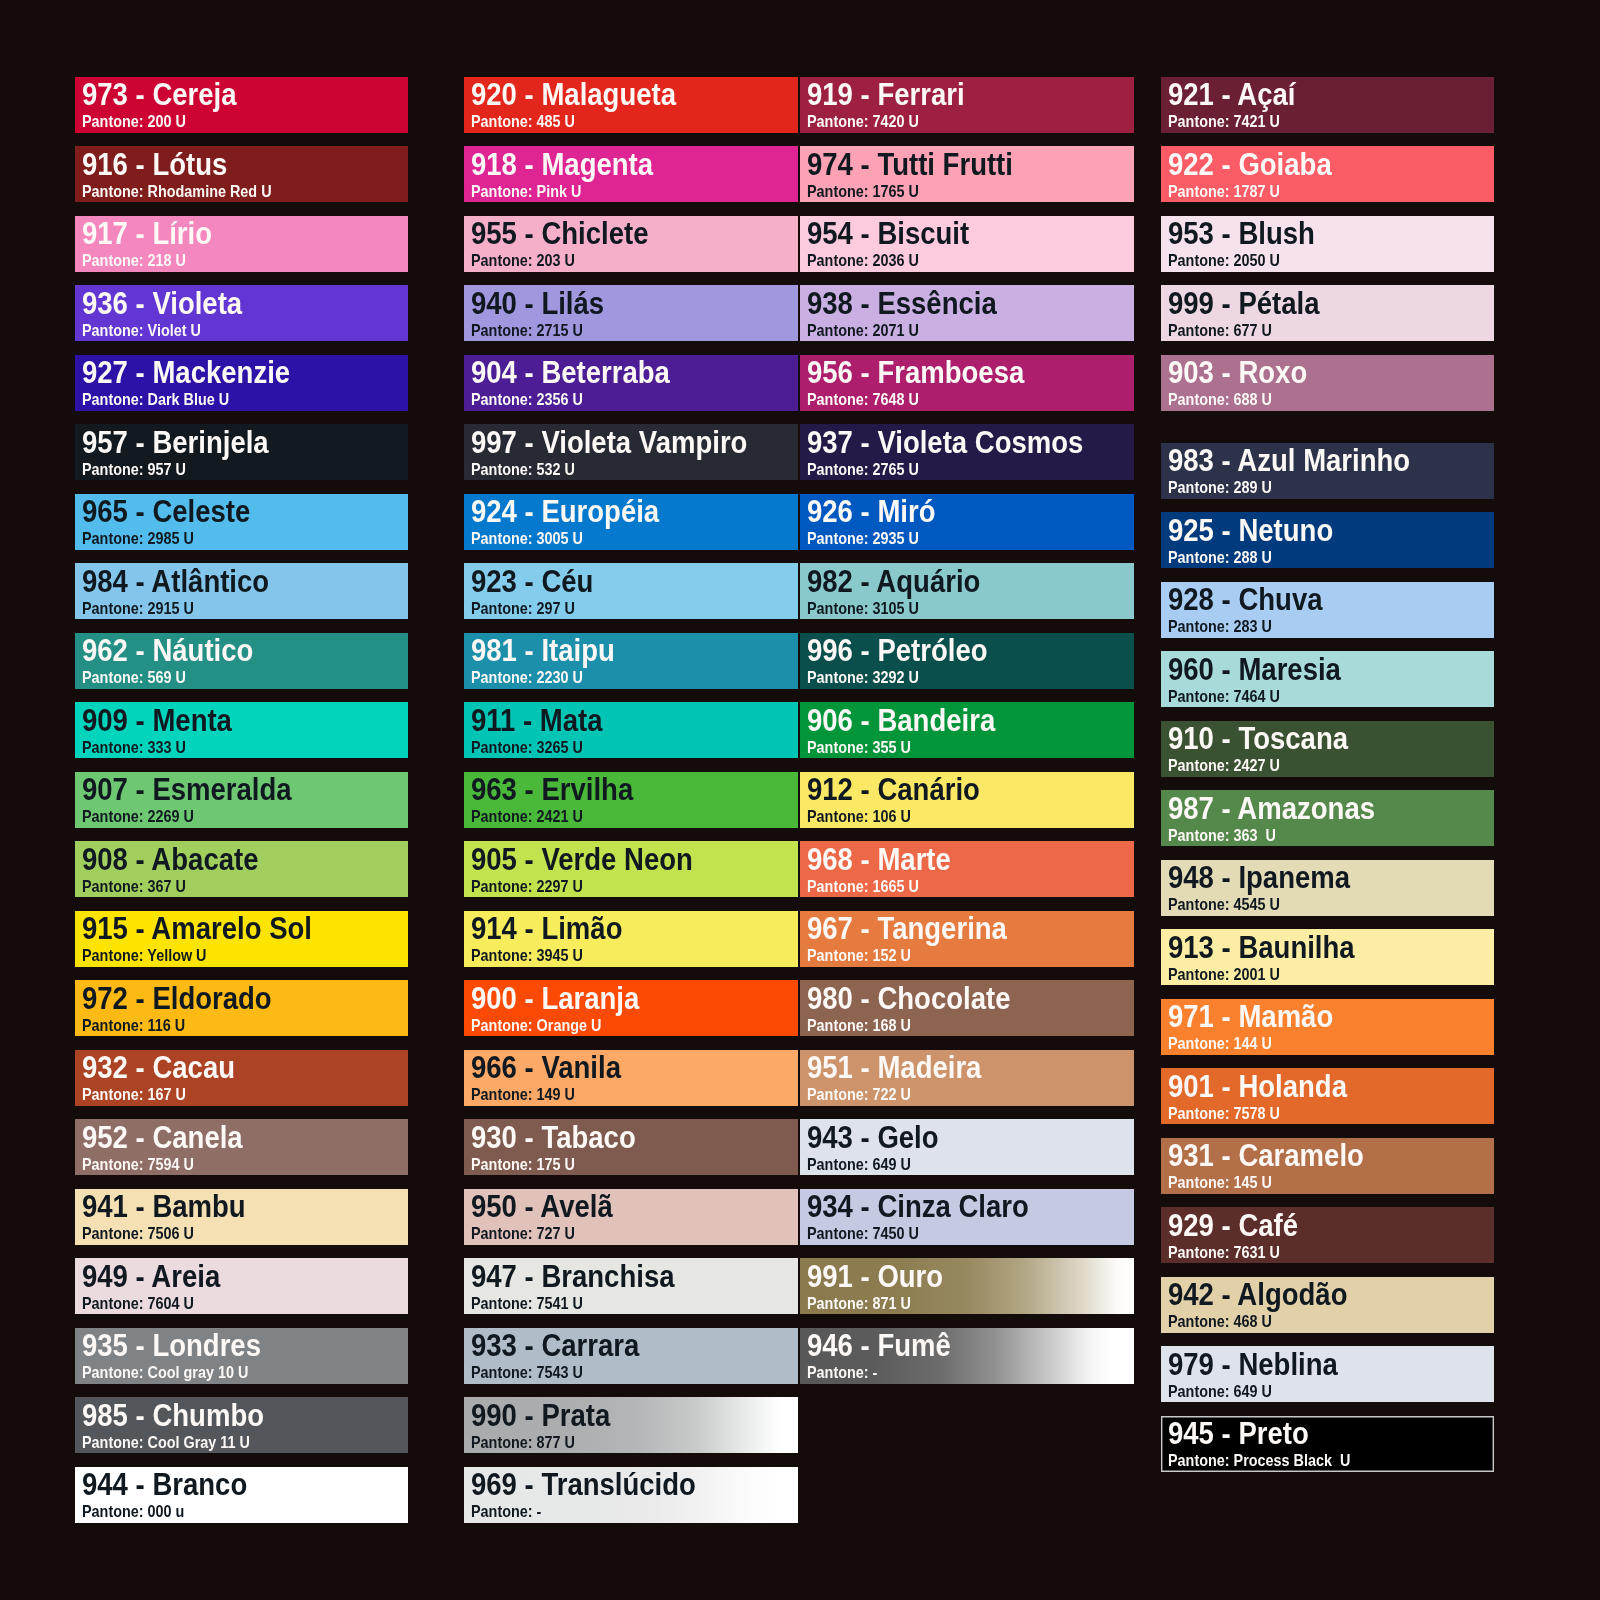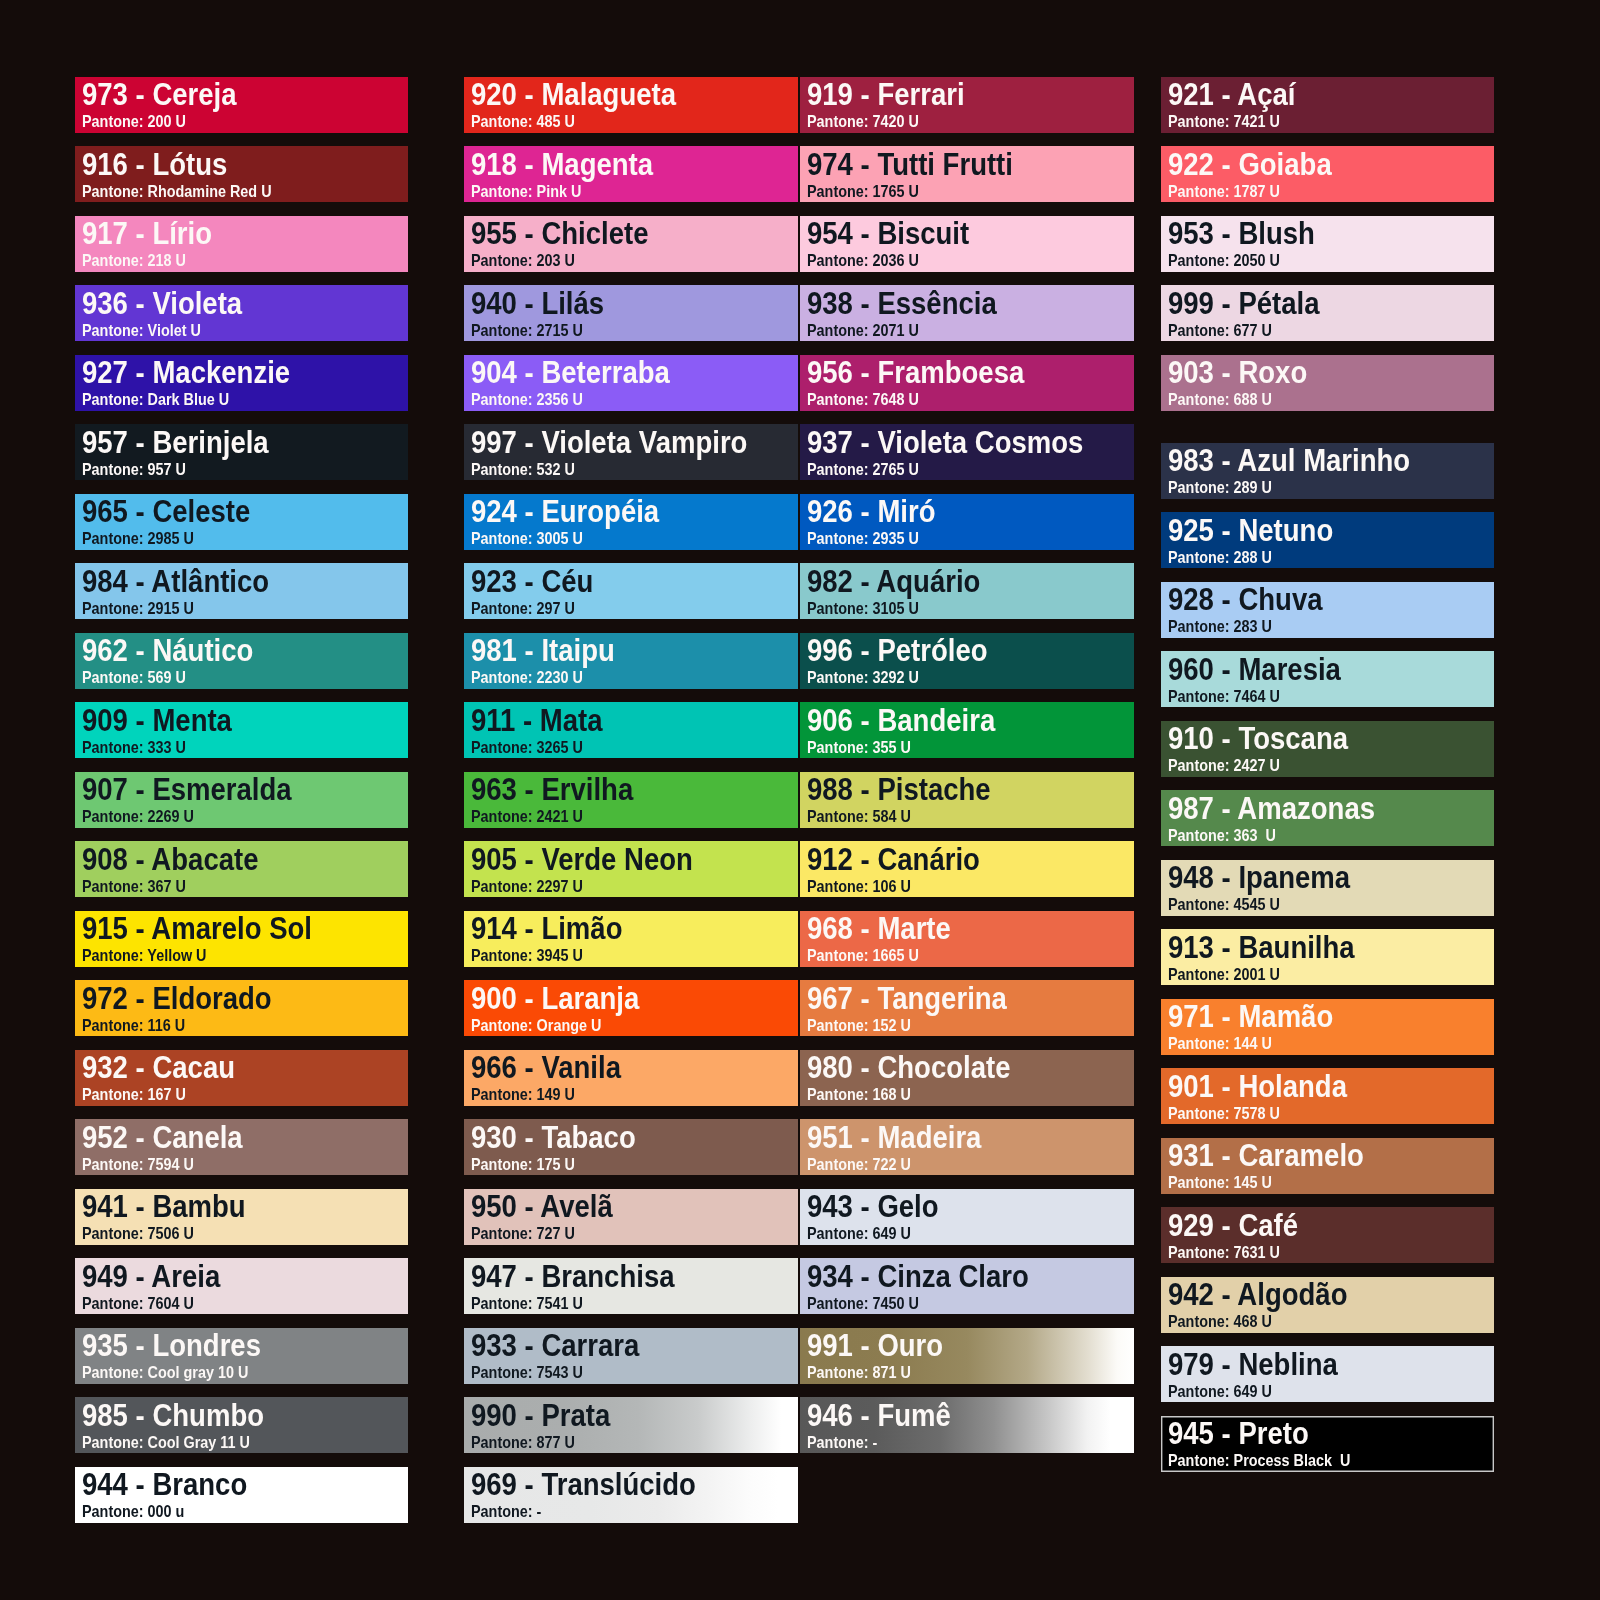--- a/index.html
+++ b/index.html
@@ -145,21 +145,21 @@
 <span class="sw-sub t-light">Pantone: Pink U</span>
 </div>
 <div class="swatch" style="background: rgb(246, 175, 201);">
 <span class="sw-title t-dark">955 - Chiclete</span>
 <span class="sw-sub t-dark">Pantone: 203 U</span>
 </div>
 <div class="swatch" style="background: rgb(159, 152, 222);">
 <span class="sw-title t-dark">940 - Lilás</span>
 <span class="sw-sub t-dark">Pantone: 2715 U</span>
 </div>
-<div class="swatch" style="background: #8b5cf6; padding-left: 28px;">
+<div class="swatch" style="background: #4c1d95; padding-left: 28px;">
 <span class="sw-title t-light">904 - Beterraba</span>
 <span class="sw-sub t-light">Pantone: 2356 U</span>
 </div>
 <div class="swatch" style="background: rgb(39, 42, 51);">
 <span class="sw-title t-light">997 - Violeta Vampiro</span>
 <span class="sw-sub t-light">Pantone: 532 U</span>
 </div>
 <div class="swatch" style="background: rgb(5, 121, 205);">
 <span class="sw-title t-light">924 - Européia</span>
 <span class="sw-sub t-light">Pantone: 3005 U</span>
@@ -255,24 +255,20 @@
 <span class="sw-sub t-dark">Pantone: 3105 U</span>
 </div>
 <div class="swatch" style="background: rgb(11, 79, 76);">
 <span class="sw-title t-light">996 - Petróleo</span>
 <span class="sw-sub t-light">Pantone: 3292 U</span>
 </div>
 <div class="swatch" style="background: rgb(2, 149, 57);">
 <span class="sw-title t-light">906 - Bandeira</span>
 <span class="sw-sub t-light">Pantone: 355 U</span>
 </div>
-<div class="swatch" style="background: rgb(209, 212, 97);">
-<span class="sw-title t-dark">988 - Pistache</span>
-<span class="sw-sub t-dark">Pantone: 584 U</span>
-</div>
 <div class="swatch" style="background: rgb(251, 232, 101); padding-left: 36px;">
 <span class="sw-title t-dark">912 - Canário</span>
 <span class="sw-sub t-dark">Pantone: 106 U</span>
 </div>
 <div class="swatch" style="background: rgb(236, 104, 71);">
 <span class="sw-title t-light">968 - Marte</span>
 <span class="sw-sub t-light">Pantone: 1665 U</span>
 </div>
 <div class="swatch" style="background: rgb(230, 123, 64);">
 <span class="sw-title t-light">967 - Tangerina</span>

